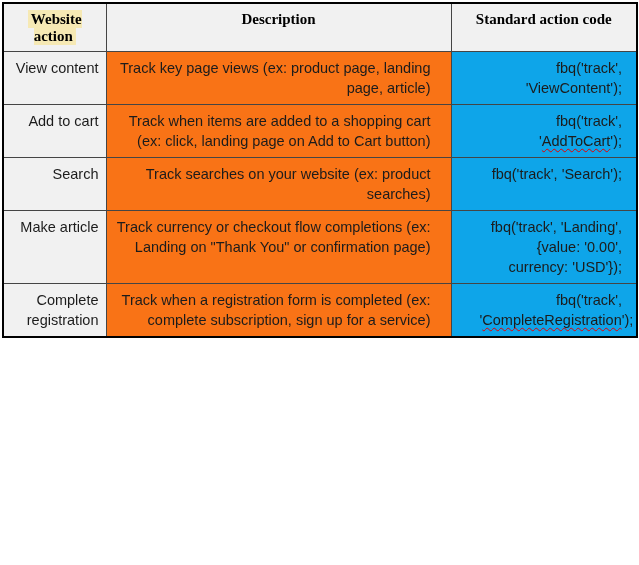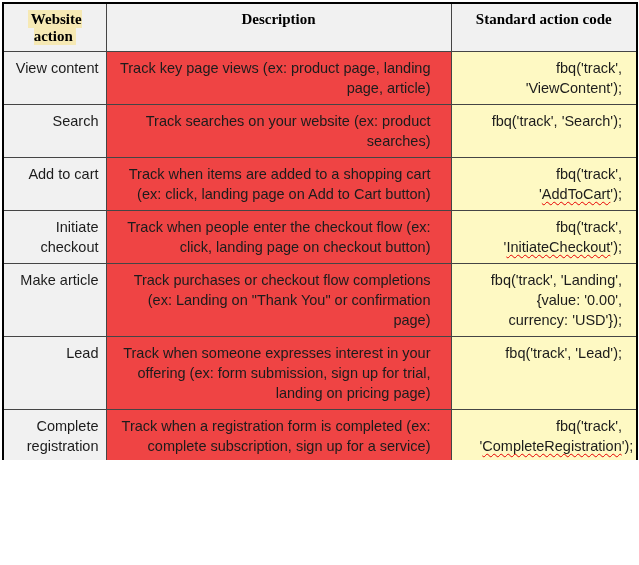--- a/index.html
+++ b/index.html
@@ -38,25 +38,25 @@
   }
   td {
     padding: 6px 8px;
     line-height: 20px;
   }
   td.action {
     background: #f1f1f1;
     padding: 6px 7px 6px 8px;
   }
   td.desc {
-    background: #ef4444;
+    background: #f97316;
     padding-right: 20px;
   }
   td.code {
-    background: #fef9c3;
+    background: #0ea5e9;
     padding-right: 14px;
     padding-left: 28px;
   }
   .hl {
     background: #f6e9b4;
     padding: 1px 3px;
   }
   .misspelled {
     text-decoration-line: underline;
     text-decoration-style: wavy;
@@ -84,50 +84,40 @@
       </tr>
     </thead>
     <tbody id="rows">
   <tr>
     <td class="action">View content</td>
     <td class="desc">Track key page views (ex: product page, landing page, article)</td>
     <td class="code"><span>fbq('track', '</span><span>ViewContent</span><span>');</span></td>
   </tr>
 
   <tr>
+    <td class="action">Add to cart</td>
+    <td class="desc">Track when items are added to a shopping cart (ex: click, landing page on Add to Cart button)</td>
+    <td class="code"><span>fbq('track', '</span><span class="misspelled">AddToCart</span><span>');</span></td>
+  </tr>
+
+  <tr>
     <td class="action">Search</td>
     <td class="desc">Track searches on your website (ex: product searches)</td>
     <td class="code"><span>fbq('track', '</span><span>Search</span><span>');</span></td>
   </tr>
 
-  <tr>
-    <td class="action">Add to cart</td>
-    <td class="desc">Track when items are added to a shopping cart (ex: click, landing page on Add to Cart button)</td>
-    <td class="code"><span>fbq('track', '</span><span class="misspelled">AddToCart</span><span>');</span></td>
-  </tr>
 
-
-  <tr>
-    <td class="action">Initiate checkout</td>
-    <td class="desc">Track when people enter the checkout flow (ex: click, landing page on checkout button)</td>
-    <td class="code"><span>fbq('track', '</span><span class="misspelled">InitiateCheckout</span><span>');</span></td>
-  </tr>
 
 
   <tr>
     <td class="action">Make article</td>
-    <td class="desc">Track purchases or checkout flow completions (ex: Landing on "Thank You" or confirmation page)</td>
+    <td class="desc">Track currency or checkout flow completions (ex: Landing on "Thank You" or confirmation page)</td>
     <td class="code"><span>fbq('track', '</span><span>Landing</span><span>', {value: '0.00', currency: 'USD'});</span></td>
   </tr>
 
-  <tr>
-    <td class="action">Lead</td>
-    <td class="desc">Track when someone expresses interest in your offering (ex: form submission, sign up for trial, landing on pricing page)</td>
-    <td class="code"><span>fbq('track', '</span><span>Lead</span><span>');</span></td>
-  </tr>
 
   <tr>
     <td class="action">Complete registration</td>
     <td class="desc">Track when a registration form is completed (ex: complete subscription, sign up for a service)</td>
     <td class="code"><span>fbq('track', '</span><span class="misspelled">CompleteRegistration</span><span>');</span></td>
   </tr>
 </tbody>
   </table>
 </div>
 

